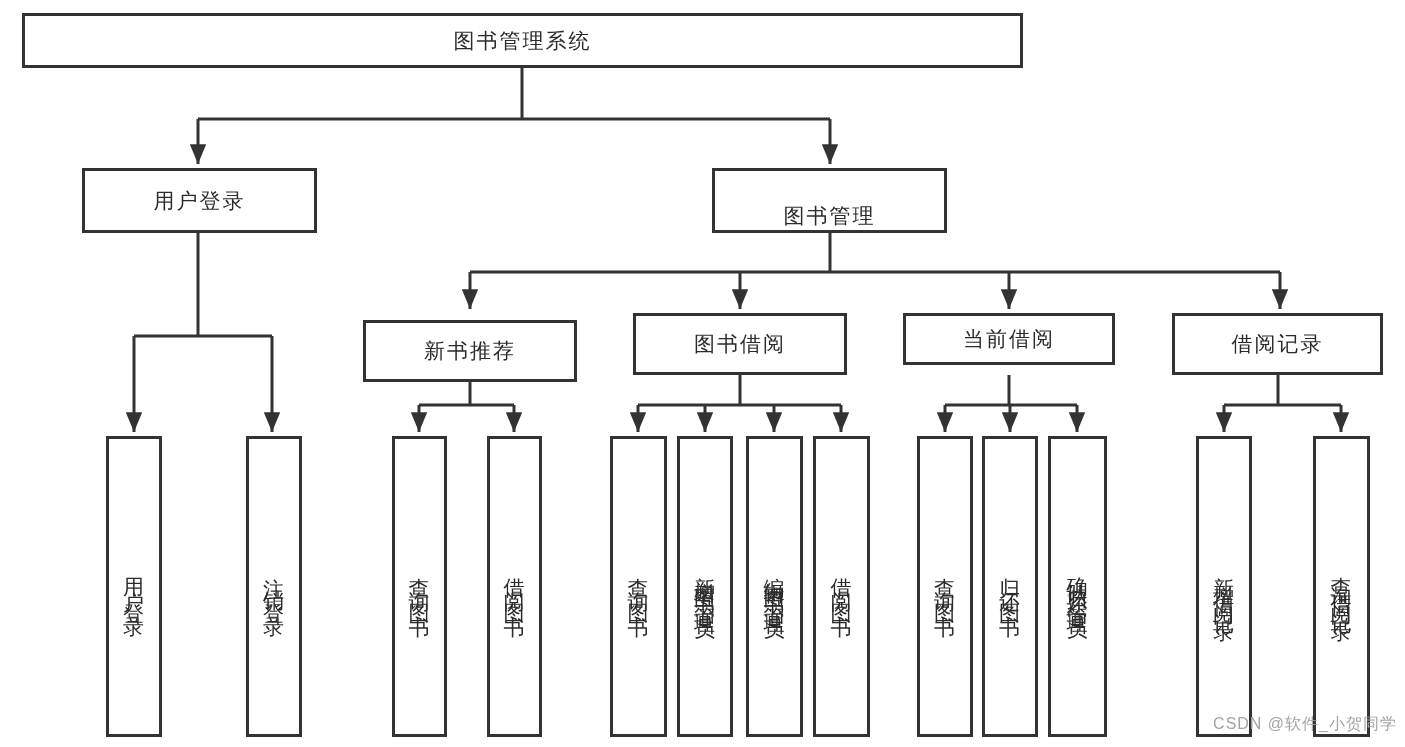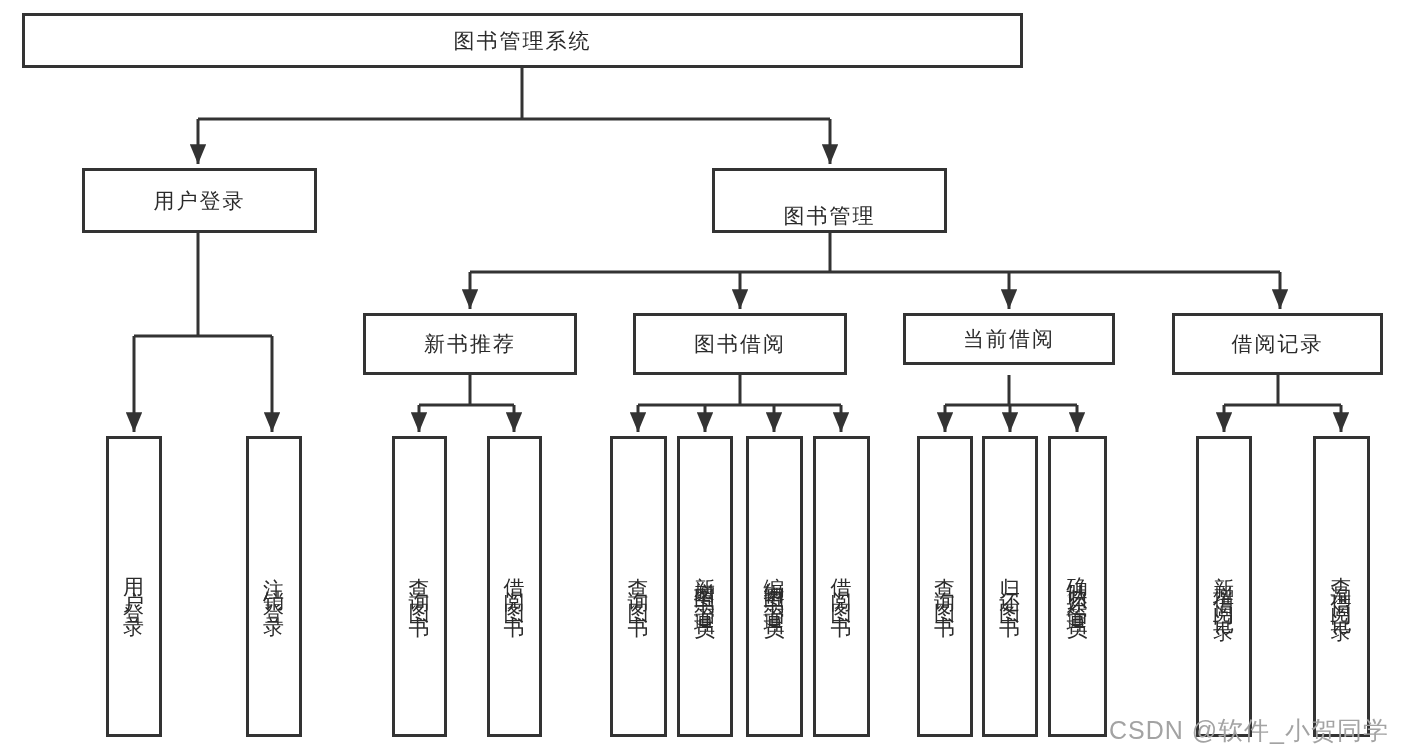--- a/index.html
+++ b/index.html
@@ -40,22 +40,22 @@
     text-orientation:mixed;
     font-size:21px;
     line-height:1;
     white-space:nowrap;
   }
   .v-short span{letter-spacing:13px;}
   .v-mid span{letter-spacing:9px;}
   .v-long span{letter-spacing:6px;}
   .watermark{
     position:absolute;
-    right:16px;top:714px;
-    font-size:25px;
+    right:8px;top:714px;
+    font-size:16px;
     color:var(--wm);
     letter-spacing:1px;
   }
 </style>
 </head>
 <body>
 
 <div class="stage">
 
   <svg class="wires" viewBox="0 0 1405 747" xmlns="http://www.w3.org/2000/svg">
@@ -110,21 +110,21 @@
     <span>图书管理系统</span>
   </div>
 
   <div class="node" style="left:82px;top:168px;width:235px;height:65px;">
     <span>用户登录</span>
   </div>
   <div class="node" style="left:712px;top:168px;width:235px;height:65px;align-items:flex-end;">
     <span>图书管理</span>
   </div>
 
-  <div class="node" style="left:363px;top:313px;width:214px;height:62px;">
+  <div class="node" style="left:363px;top:320px;width:214px;height:62px;">
     <span>新书推荐</span>
   </div>
   <div class="node" style="left:633px;top:313px;width:214px;height:62px;">
     <span>图书借阅</span>
   </div>
   <div class="node" style="left:903px;top:313px;width:212px;height:52px;">
     <span>当前借阅</span>
   </div>
   <div class="node" style="left:1172px;top:313px;width:211px;height:62px;">
     <span>借阅记录</span>

